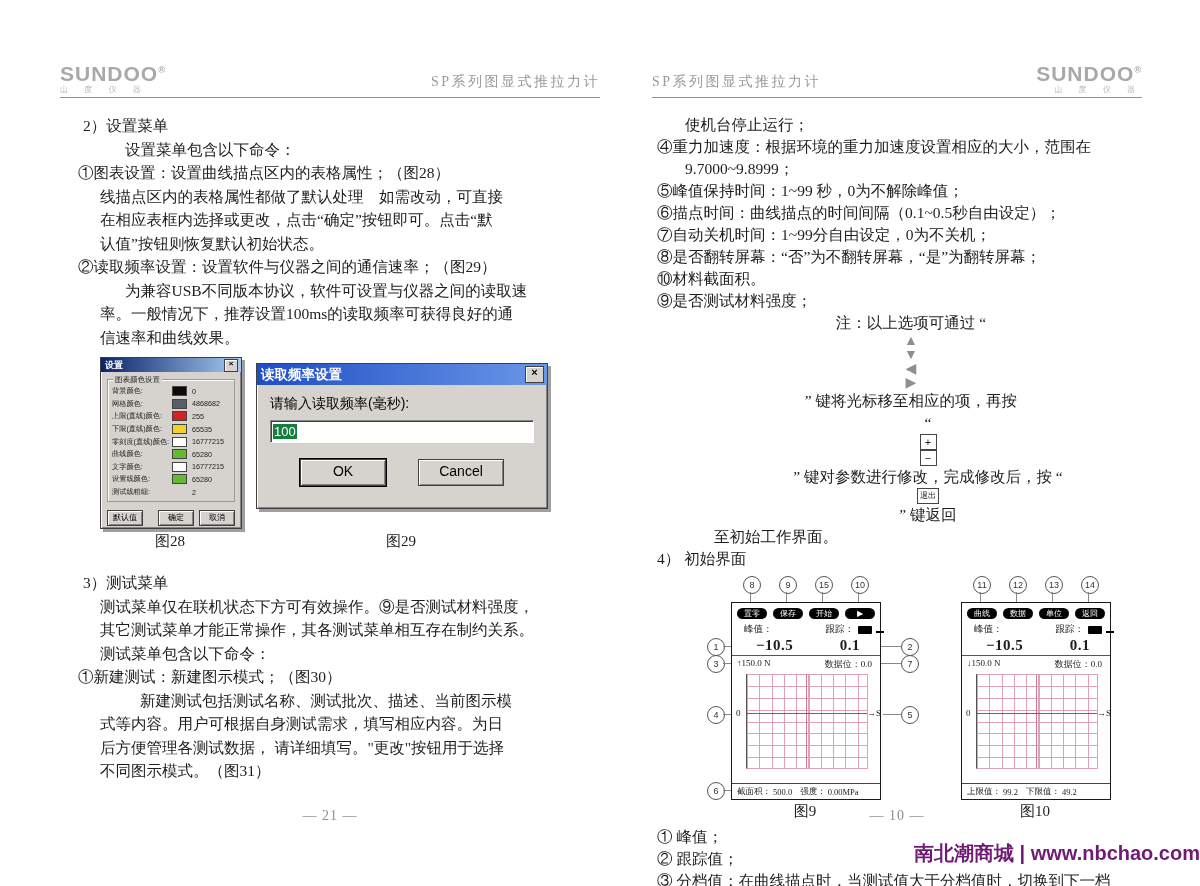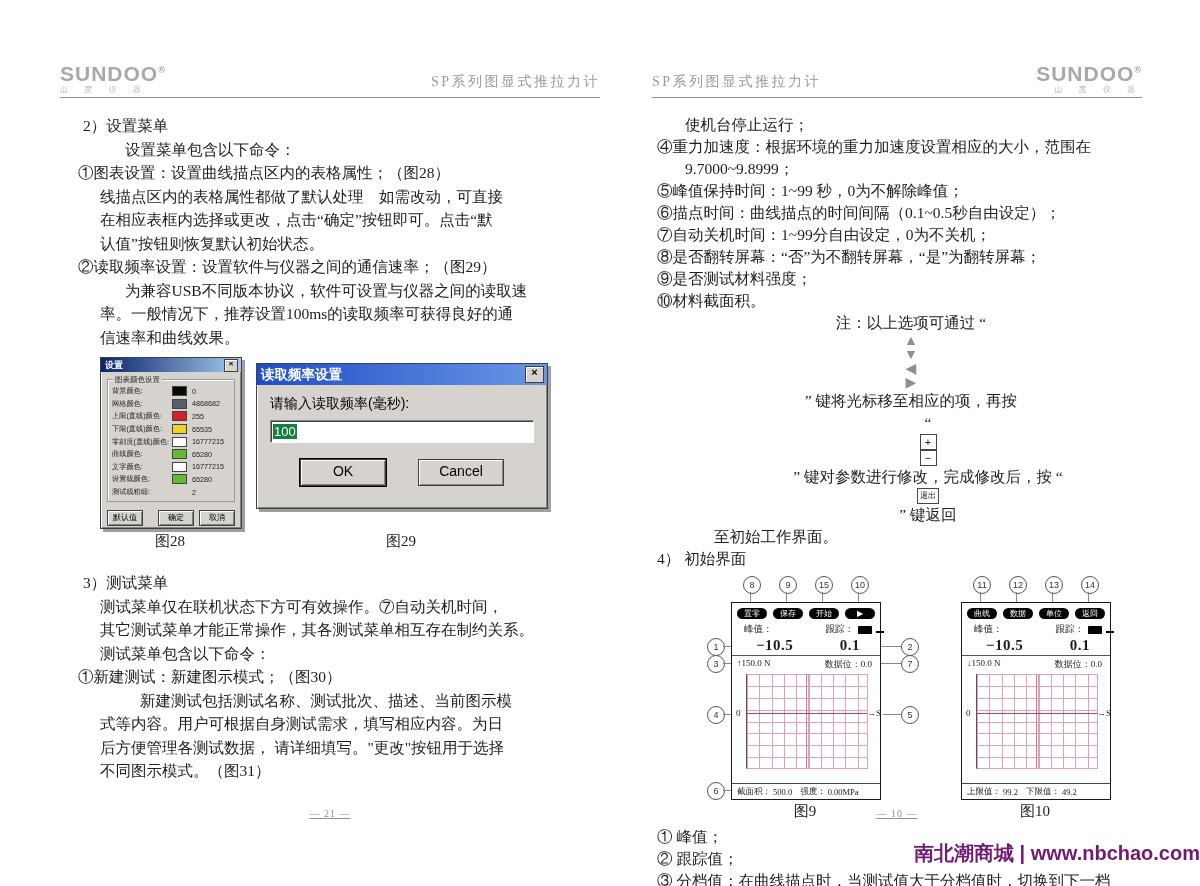--- a/index.html
+++ b/index.html
@@ -115,22 +115,22 @@
           font-size:15px;}
 
   
   .noteline{display:flex;align-items:center;flex-direction:column;}
   .ar{color:#8f8f8f;font-size:14px;line-height:1;margin:0 1px;}
   .keybox{display:inline-block;border:1px solid #444;min-width:13px;height:14px;
           line-height:14px;text-align:center;font-size:11px;margin:0 2px;
           font-family:"Liberation Sans",sans-serif;padding:0 1px;background:#fff;}
   .keybox.small{font-size:8px;min-width:18px;}
 
-  .pgnum{position:absolute;left:0;right:0;top:752px;text-align:center;font-size:10px;
-         color:#8f8f8f;letter-spacing:1px;text-decoration:underline;}
+  .pgnum{position:absolute;left:0;right:0;top:752px;text-align:center;font-size:14px;
+         color:#8f8f8f;letter-spacing:1px;}
   .banner{position:absolute;top:840px;left:0;width:100%;text-align:right;
           font-family:"Liberation Sans",sans-serif;font-size:20px;font-weight:600;color:#701a75;}
 </style>
 </head>
 <body>
 
 <div class="canvas">
 
   <div class="page page-left">
     <div class="hdr">
@@ -231,21 +231,21 @@
             <span class="wbtn okfocus">OK</span>
             <span class="wbtn">Cancel</span>
           </div>
         </div>
       </div>
       <div class="figcap" style="left:196px;width:290px;top:175px;">图29</div>
     </div>
 
     <div class="blk2">
       <div class="tl iA">3）测试菜单</div>
-      <div class="tl iD">测试菜单仅在联机状态下方可有效操作。⑦自动关机时间，</div>
+      <div class="tl iD">测试菜单仅在联机状态下方可有效操作。⑨是否测试材料强度，</div>
       <div class="tl iD">其它测试菜单才能正常操作，其各测试菜单相互存在制约关系。</div>
       <div class="tl iD">测试菜单包含以下命令：</div>
       <div class="tl iC">①新建测试：新建图示模式；（图30）</div>
       <div class="tl iE">新建测试包括测试名称、测试批次、描述、当前图示模</div>
       <div class="tl iD">式等内容。用户可根据自身测试需求，填写相应内容。为日</div>
       <div class="tl iD">后方便管理各测试数据， 请详细填写。"更改"按钮用于选择</div>
       <div class="tl iD">不同图示模式。（图31）</div>
     </div>
 
     <div class="pgnum">— 21 —</div>
@@ -261,22 +261,22 @@
     </div>
 
     <div class="blk1">
       <div class="tr jA">使机台停止运行；</div>
       <div class="tr jB">④重力加速度：根据环境的重力加速度设置相应的大小，范围在</div>
       <div class="tr jA">9.7000~9.8999；</div>
       <div class="tr jB">⑤峰值保持时间：1~99 秒，0为不解除峰值；</div>
       <div class="tr jB">⑥描点时间：曲线描点的时间间隔（0.1~0.5秒自由设定）；</div>
       <div class="tr jB">⑦自动关机时间：1~99分自由设定，0为不关机；</div>
       <div class="tr jB">⑧是否翻转屏幕：“否”为不翻转屏幕，“是”为翻转屏幕；</div>
+      <div class="tr jB">⑩材料截面积。</div>
       <div class="tr jB">⑨是否测试材料强度；</div>
-      <div class="tr jB">⑩材料截面积。</div>
 
       <div class="tr jD noteline">
         <span>注：以上选项可通过 “</span>
         <span class="ar">▲</span>
         <span class="ar">▼</span>
         <span class="ar">◀</span>
         <span class="ar">▶</span>
         <span>” 键将光标移至相应的项，再按</span>
       </div>
       <div class="tr jC noteline">

